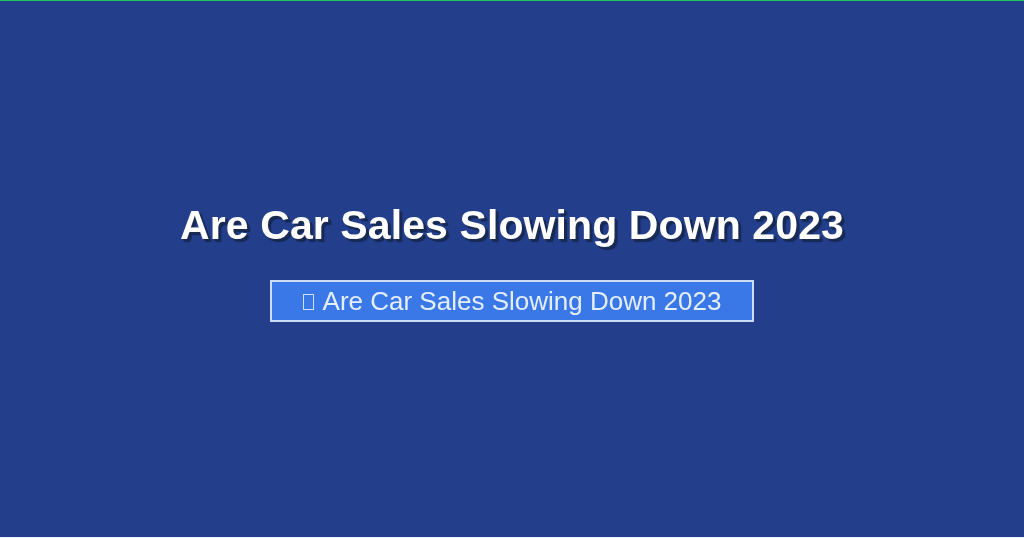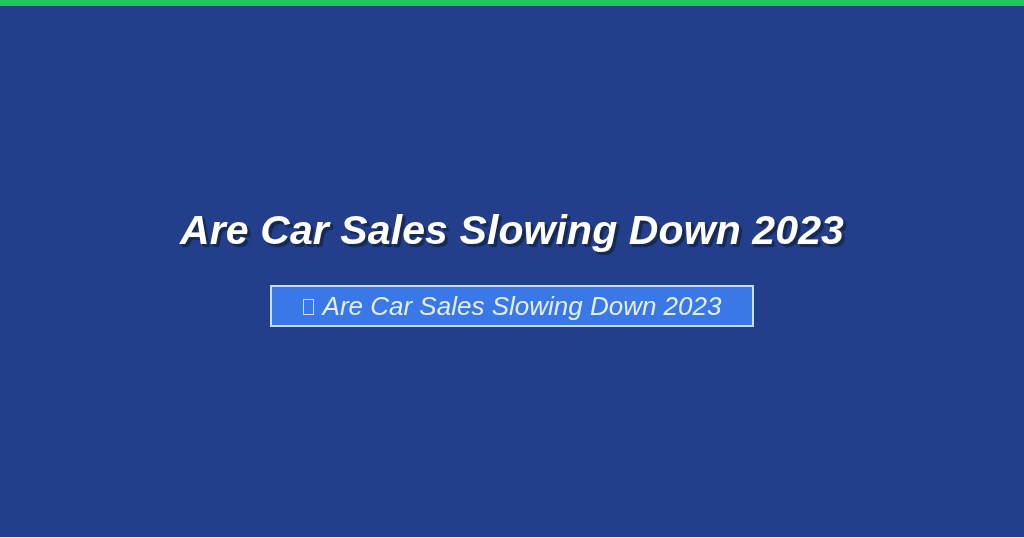--- a/index.html
+++ b/index.html
@@ -12,24 +12,23 @@
     overflow: hidden;
     font-family: "Liberation Sans", sans-serif;
   }
 
   #stage {
     position: relative;
     width: 1024px;
     height: 538px;
     background: #233f8c;
     box-sizing: border-box;
-    border-top: 6px solid #22c55e;
+    border-top: 1px solid #22c55e;
     border-bottom: 1px solid #e9eef7;
     overflow: hidden;
-    font-style: italic;
   }
 
   
   #content {
     position: absolute;
     left: 0;
     top: 0;
     width: 1024px;
     height: 538px;
     display: flex;

